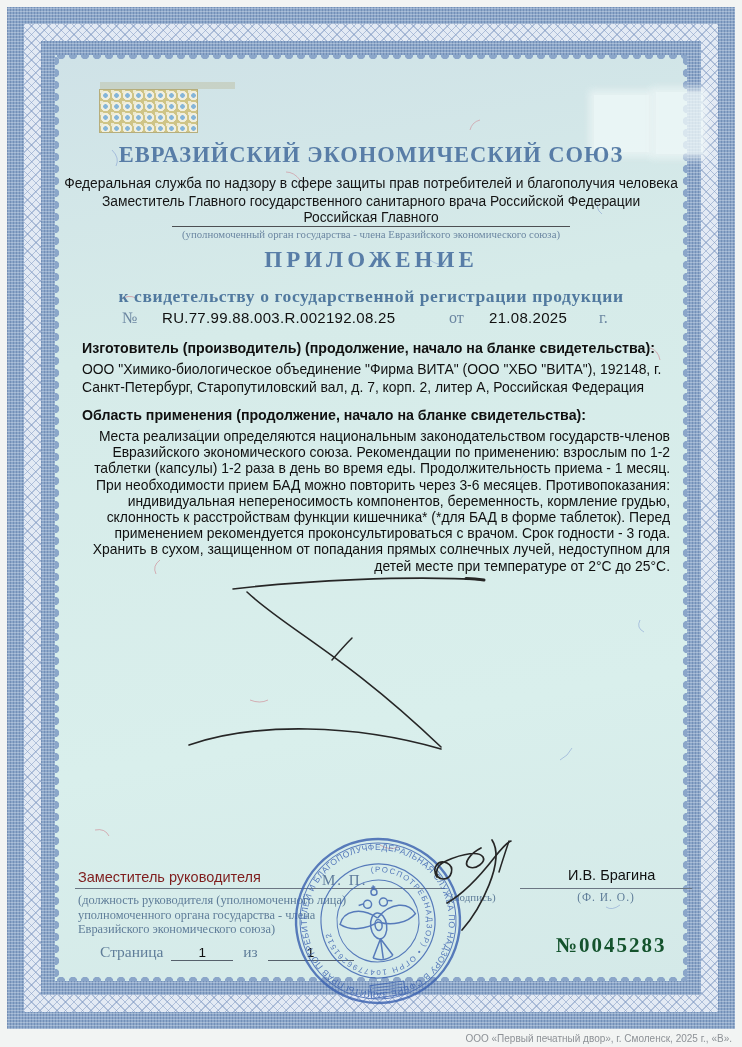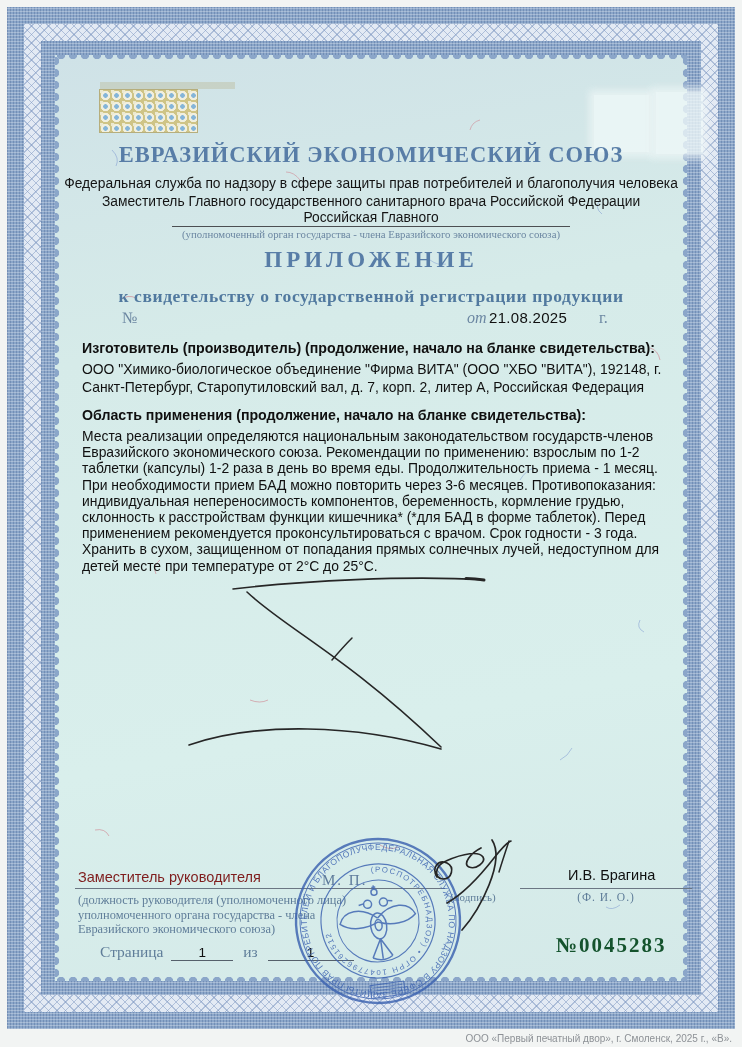--- a/index.html
+++ b/index.html
@@ -46,21 +46,21 @@
   .doc-title{position:absolute;left:55px;right:55px;top:247px;text-align:center;
     font-family:"Liberation Serif",serif;font-weight:bold;font-size:23px;letter-spacing:4px;color:#587da7;}
   .doc-subtitle{position:absolute;left:55px;right:55px;top:286px;text-align:center;
     font-family:"Liberation Serif",serif;font-weight:bold;font-size:17.5px;letter-spacing:.6px;color:#51799f;}
   .num-row{position:absolute;left:0;top:309px;width:742px;height:22px;}
   .num-row .lbl{position:absolute;font-family:"Liberation Serif",serif;font-size:16px;color:#6c87a2;}
   .num-row .val{position:absolute;font-size:15px;color:#101010;letter-spacing:.3px;}
   .sec{position:absolute;left:82px;width:588px;}
   .sec-h{font-weight:bold;font-size:14.2px;color:#101010;}
   .sec-b{margin-top:4px;font-size:13.9px;line-height:18px;color:#101010;}
-  .sec-scope .sec-b{line-height:16.2px;margin-top:5px;}
+  .sec-scope .sec-b{line-height:16.2px;margin-top:5px;text-align:right;}
   .sig-label{position:absolute;left:78px;top:869px;font-size:14.5px;color:#7f1d1d;}
   .sig-line-left{position:absolute;left:75px;top:872px;width:370px;height:16px;border-bottom:1.3px solid #6b7683;}
   .sig-line-right{position:absolute;left:520px;top:872px;width:172px;height:16px;border-bottom:1.3px solid #6b7683;}
   .sig-name{position:absolute;left:568px;top:867px;font-size:14.5px;color:#101010;}
   .sig-caption{position:absolute;left:78px;top:893px;width:302px;font-family:"Liberation Serif",serif;
     font-size:12.4px;line-height:14.6px;color:#5f7d99;}
   .mp-label{position:absolute;left:322px;top:872px;font-family:"Liberation Serif",serif;font-size:15px;
     letter-spacing:2px;color:#5e7b9b;}
   .sign-cap{position:absolute;left:410px;top:891px;font-family:"Liberation Serif",serif;font-size:11px;color:#5f7d99;padding-left:40px;}
   .fio-cap{position:absolute;left:520px;top:891px;width:172px;text-align:center;
@@ -126,21 +126,22 @@
       <div class="country-line">Российская Главного</div>
       <div class="hdr-rule"></div>
       <div class="hdr-caption">(уполномоченный орган государства - члена Евразийского экономического союза)</div>
     </div>
 
     <div class="doc-title">ПРИЛОЖЕНИЕ</div>
     <div class="doc-subtitle">к свидетельству о государственной регистрации продукции</div>
 
     <div class="num-row">
       <span class="lbl" style="left:122px;">№</span>
-      <span class="lbl" style="left:467px;font-style:italic;">от</span>
+      <span class="val" style="left:162px;">RU.77.99.88.003.R.002192.08.25</span>
+      <span class="lbl" style="left:449px;">от</span>
       <span class="val" style="left:489px;">21.08.2025</span>
       <span class="lbl" style="left:599px;">г.</span>
     </div>
 
     <div class="sec" style="top:340px;">
       <div class="sec-h">Изготовитель (производитель) (продолжение, начало на бланке свидетельства):</div>
       <div class="sec-b">ООО "Химико-биологическое объединение "Фирма ВИТА" (ООО "ХБО "ВИТА"), 192148, г. Санкт-Петербург, Старопутиловский вал, д. 7, корп. 2, литер А, Российская Федерация</div>
     </div>
 
     <div class="sec sec-scope" style="top:407px;">

